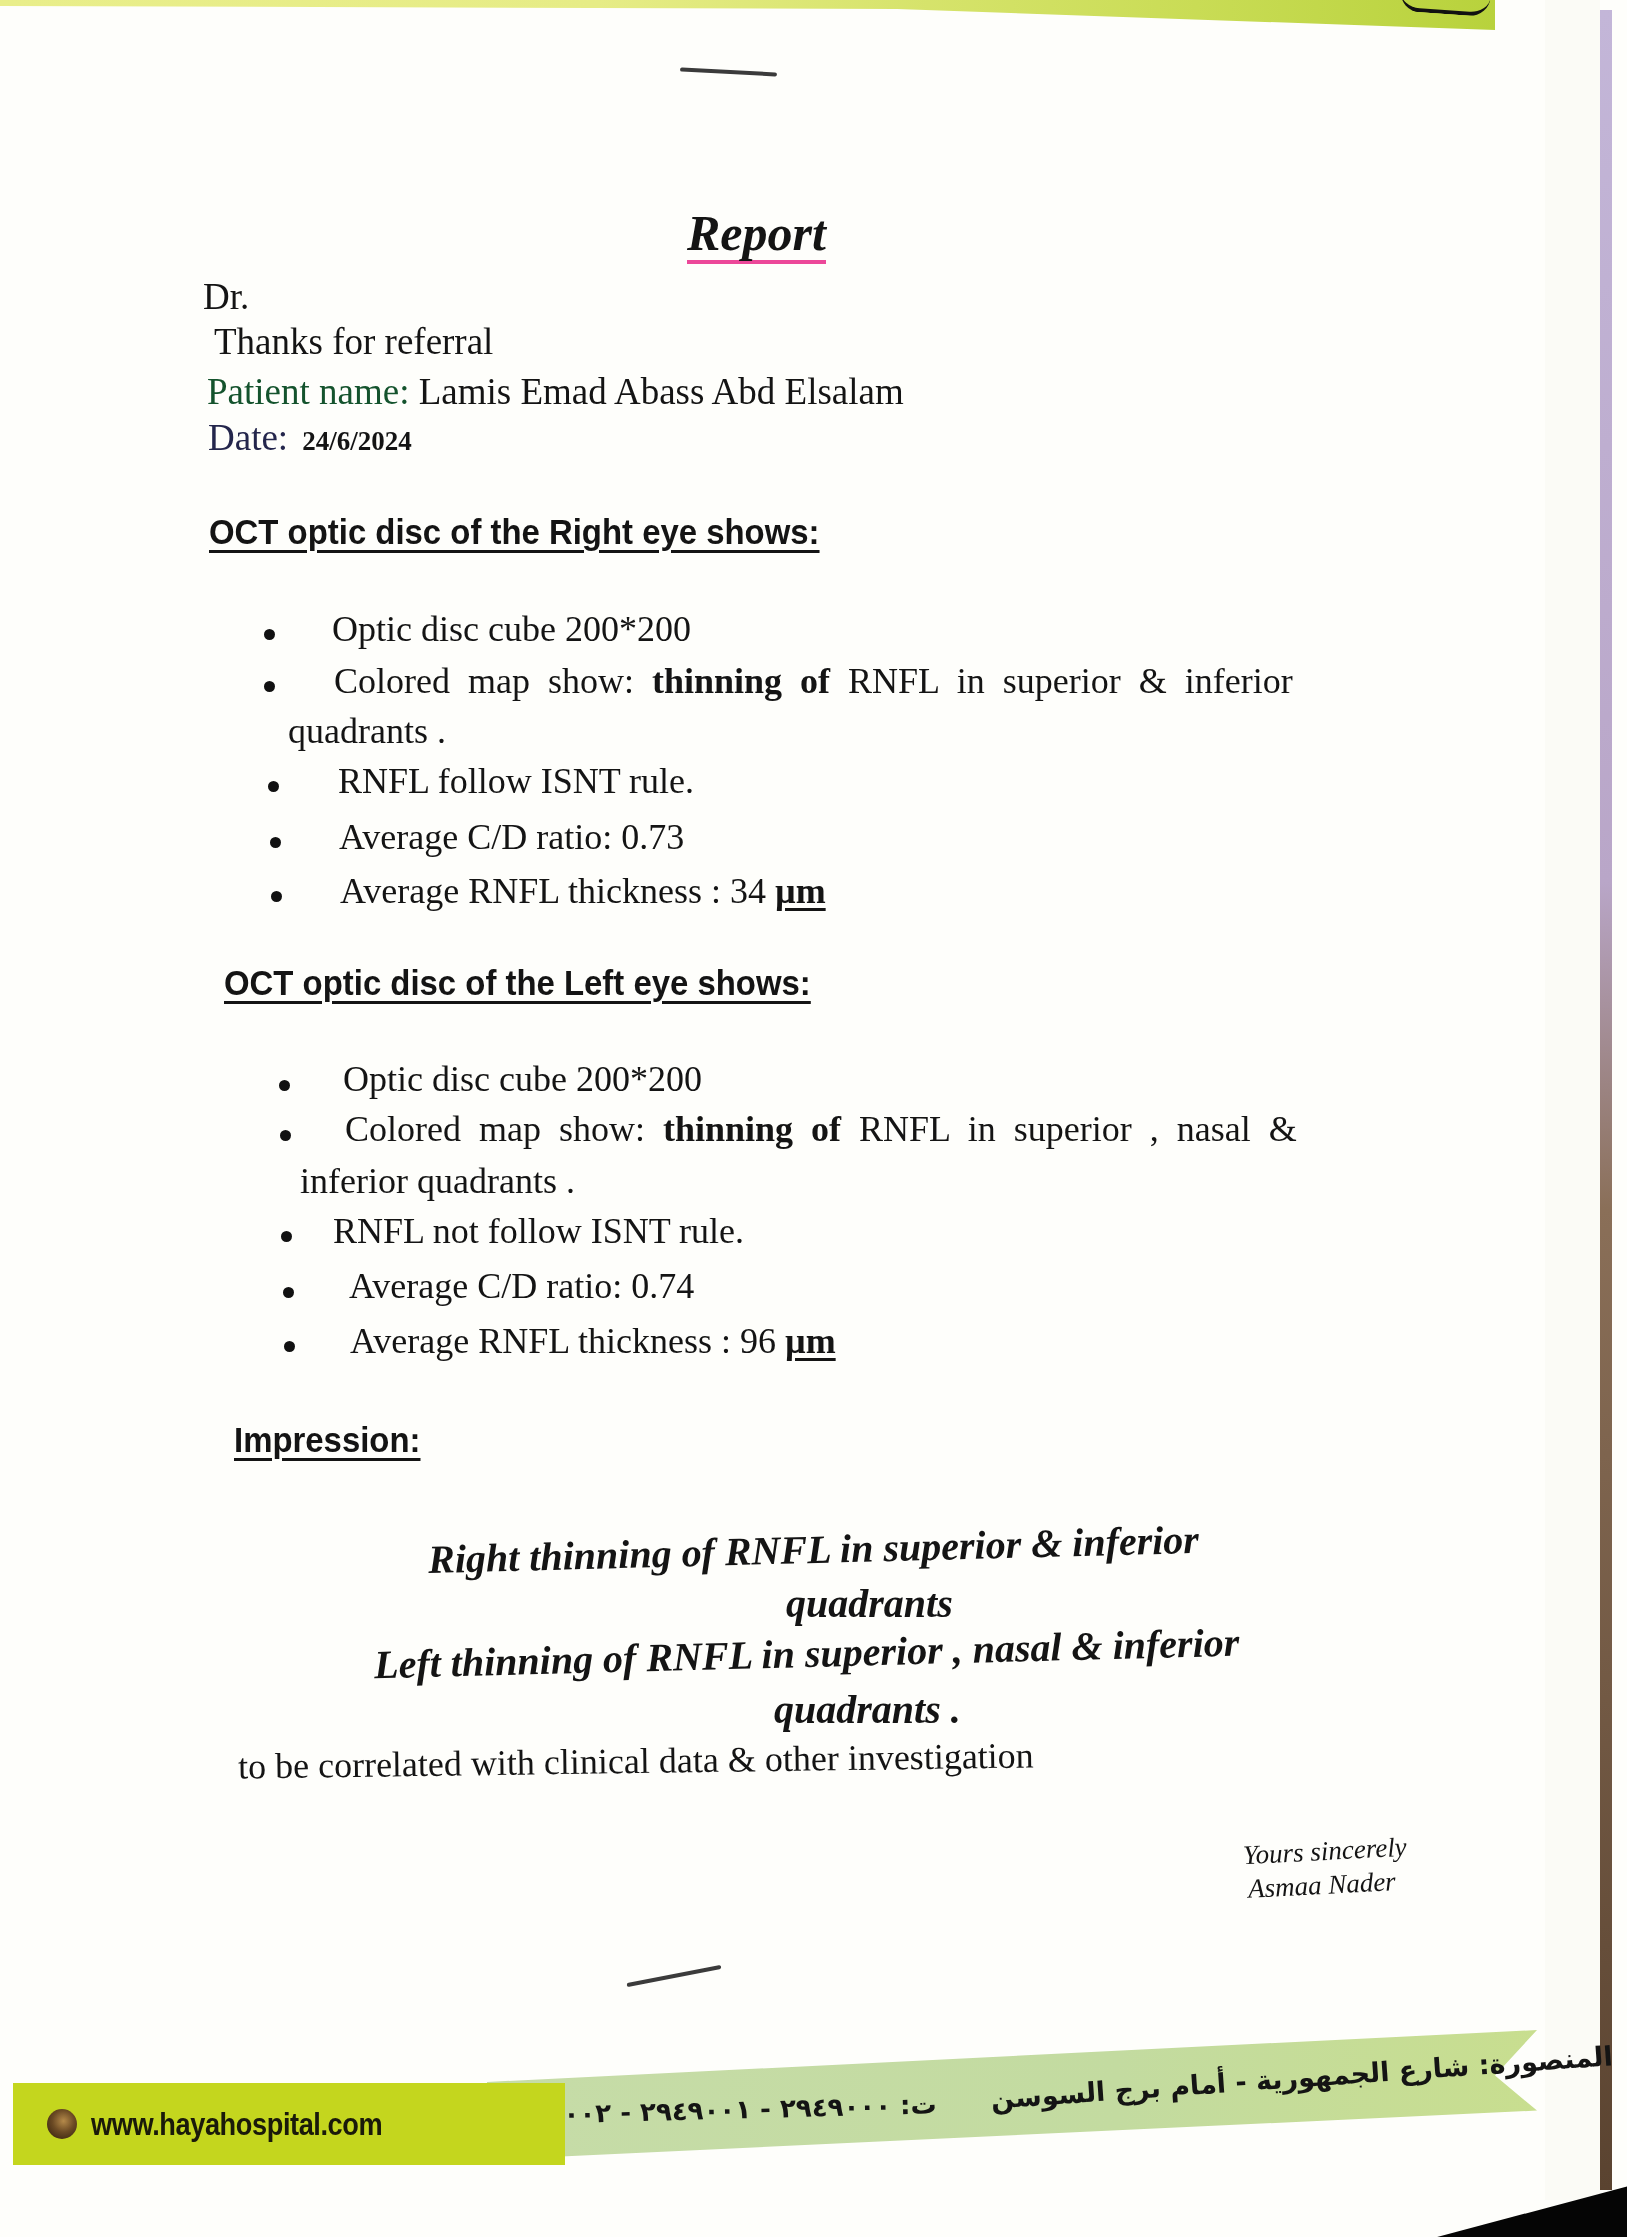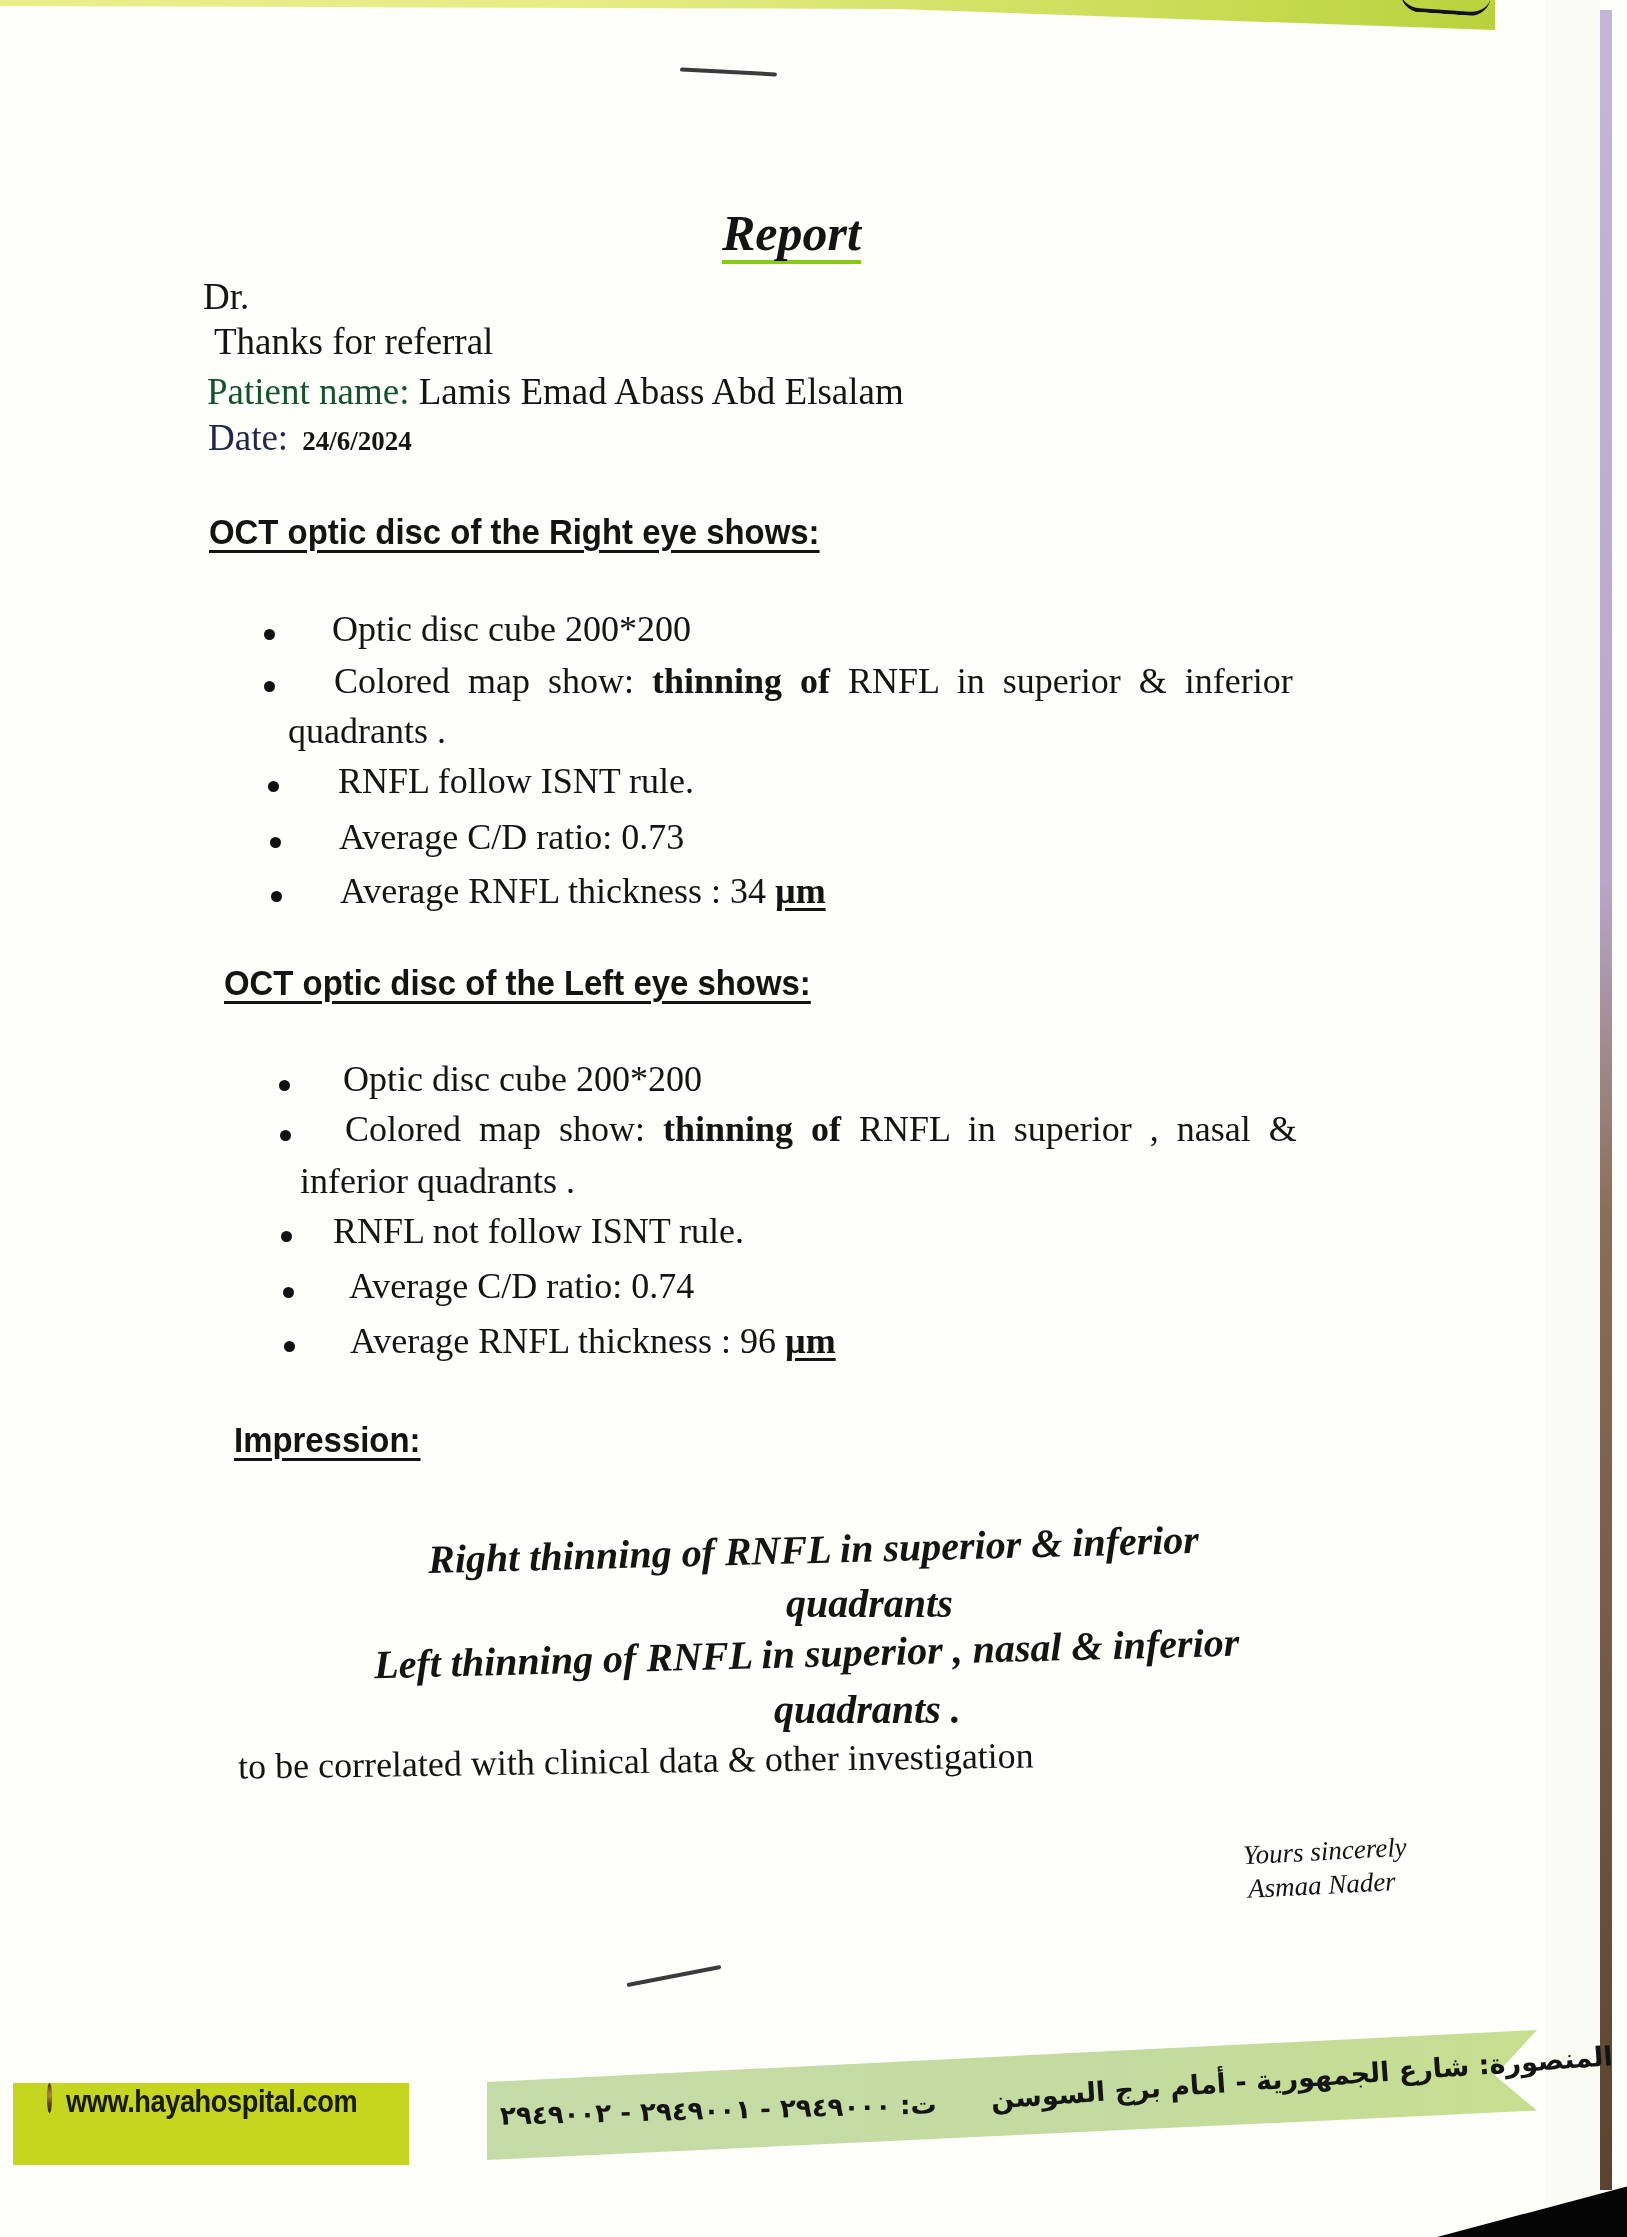--- a/index.html
+++ b/index.html
@@ -55,25 +55,25 @@
       position: absolute;
       height: 4px;
       background: #3b3b3b;
       border-radius: 2px;
     }
     .dash-top { left: 680px; top: 70px; width: 97px; transform: rotate(3deg); }
     .dash-bottom { left: 626px; top: 1974px; width: 96px; transform: rotate(-11deg); }
 
     .title {
       position: absolute;
-      left: 722px; top: 208px;
+      left: 687px; top: 208px;
       font-size: 50px;
       font-weight: bold;
       font-style: italic;
-      border-bottom: 4px solid #84cc16;
+      border-bottom: 4px solid #ec4899;
       line-height: 1.0;
       padding-bottom: 2px;
     }
     .line {
       position: absolute;
       font-size: 37px;
       white-space: nowrap;
     }
     .greet-dr { left: 203px; top: 275px; }
     .greet-thanks { left: 214px; top: 320px; }
@@ -158,24 +158,24 @@
       white-space: nowrap;
       font-family: "Liberation Serif", serif;
     }
     .sign1 { left: 1243px; top: 1836px; transform: rotate(-3deg); }
     .sign2 { left: 1248px; top: 1870px; transform: rotate(-3deg); }
 
     
     .footer-left {
       position: absolute;
       left: 13px; top: 2083px;
-      width: 396px; height: 82px;
+      width: 552px; height: 82px;
       background: #c4d61e;
       display: flex;
-      align-items: flex-start;
+      align-items: center;
     }
     .globe-icon {
       width: 30px; height: 30px;
       border-radius: 50%;
       background: radial-gradient(circle at 55% 40%, #b58a4a 0%, #6b4a24 45%, #2b1a0a 100%);
       margin-left: 34px;
       margin-right: 14px;
     }
     .site {
       font-family: "Liberation Sans", sans-serif;

